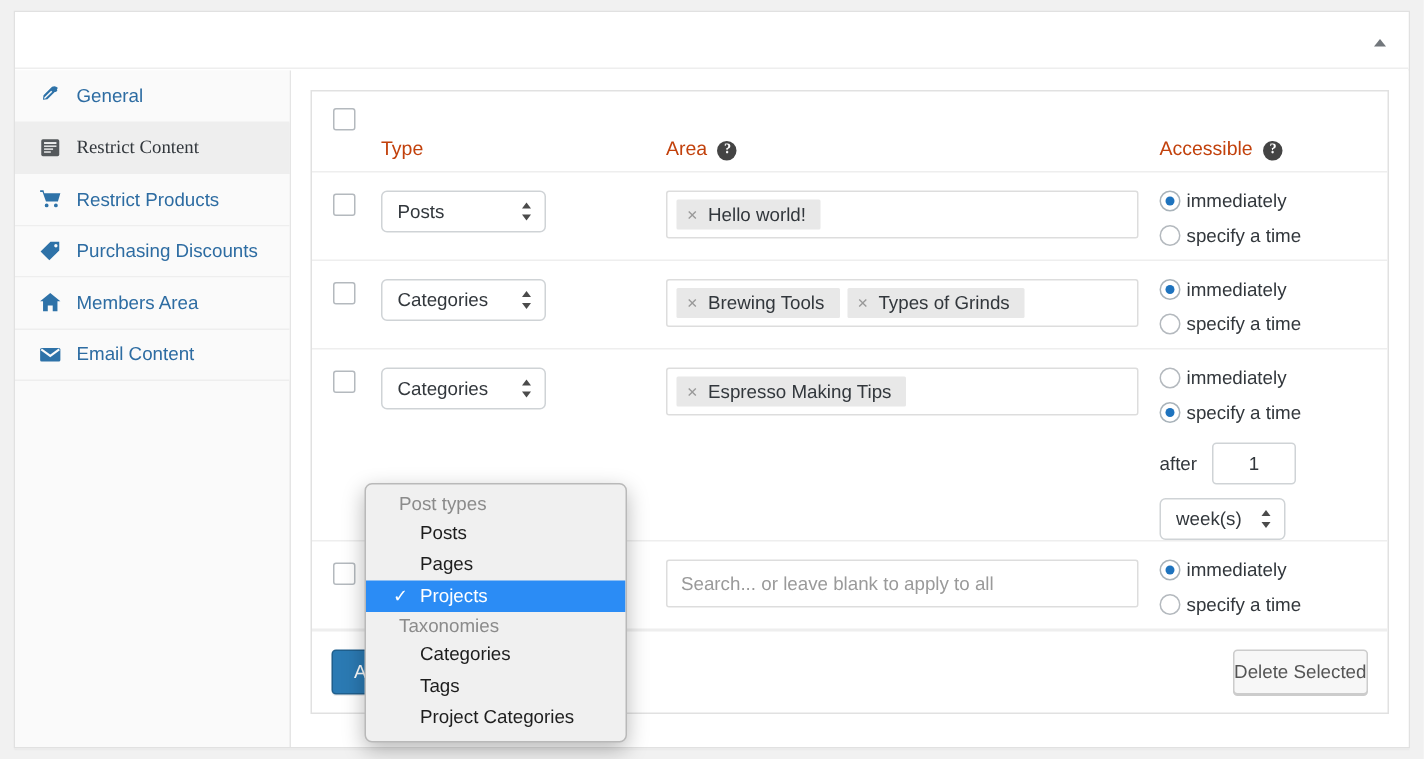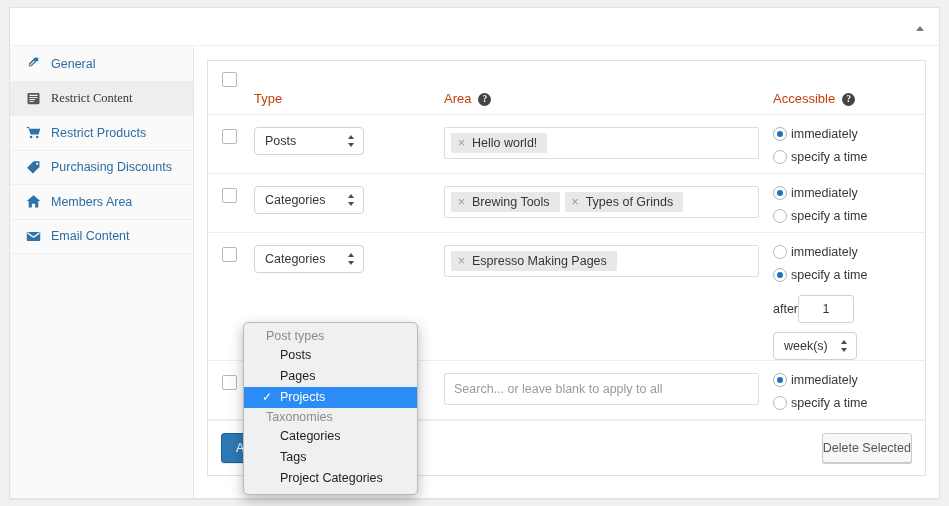--- a/index.html
+++ b/index.html
@@ -250,20 +250,21 @@
     position: absolute;
     left: 3px; top: 3px;
     width: 6px; height: 6px;
     border-radius: 50%;
     background: #1e73be;
   }
 
   .after-line {
     display: flex;
     align-items: center;
+    gap: 10px;
     margin-top: 13px;
     margin-bottom: 9px;
   }
   .after-label { font-size: 12.5px; color: #32373c; }
   .num-input {
     width: 56px; height: 28px;
     border: 1px solid #cfd3d6;
     border-radius: 3px;
     background: #fff;
     text-align: center;
@@ -522,21 +523,21 @@
                 <svg class="arrows" viewBox="0 0 8 14">
                   <polygon points="4,1 7,5 1,5" fill="#4b4b4b"></polygon>
                   <polygon points="4,13 7,9 1,9" fill="#4b4b4b"></polygon>
                 </svg>
               </span>
             </div>
             <div class="c-title">
               <div class="tokenbox">
                 <span class="token">
                   <span class="x">×</span>
-                  <span>Espresso Making Pages</span>
+                  <span>Espresso Making Tips</span>
                 </span>
               </div>
             </div>
             <div class="c-acc">
               <div class="radio-line">
                 <span class="radio"></span>
                 <span>immediately</span>
               </div>
               <div class="radio-line">
                 <span class="radio on"></span>

